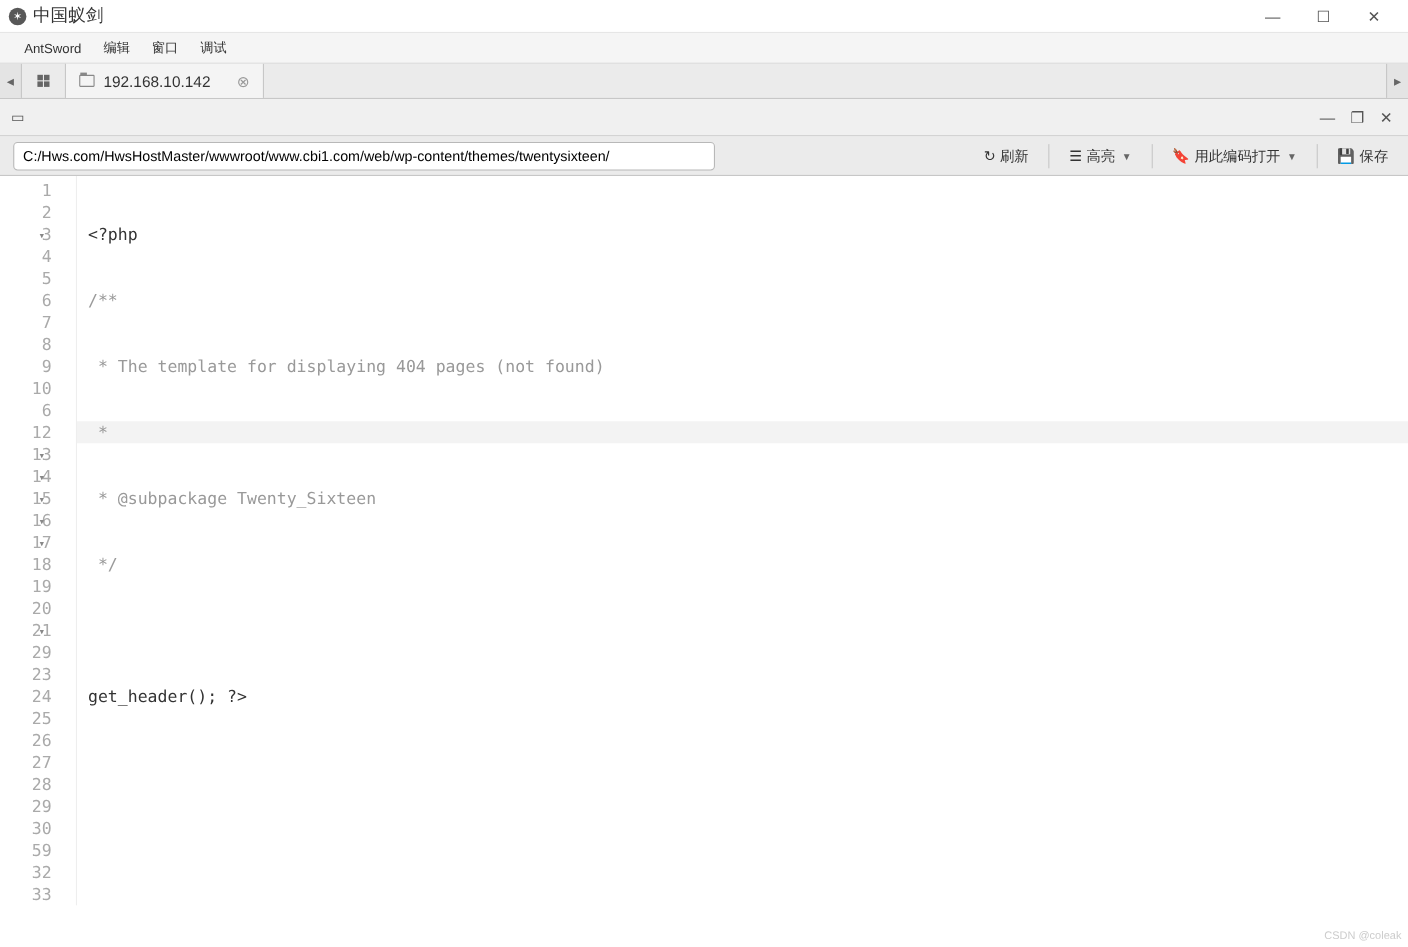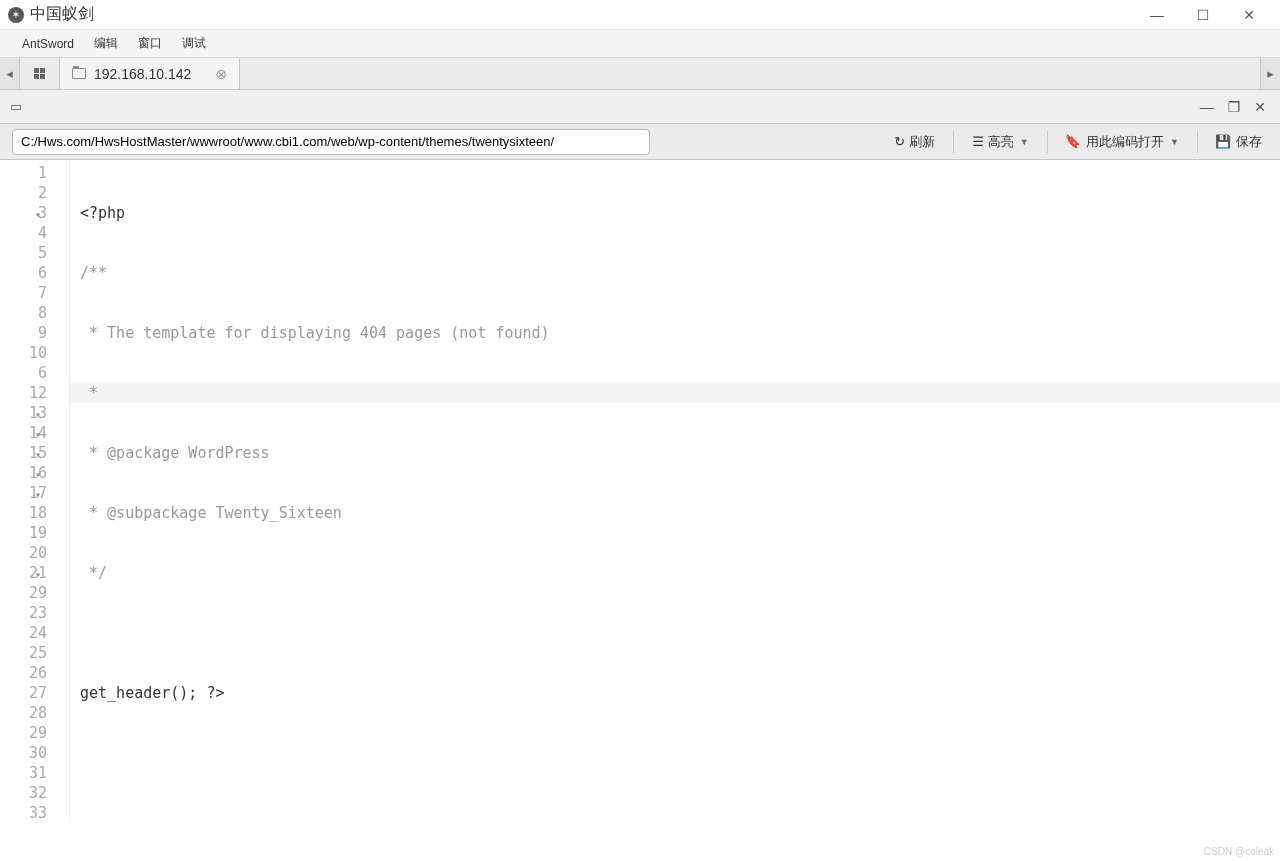--- a/index.html
+++ b/index.html
@@ -144,30 +144,29 @@
       <div class="row">21<span class="fold">▾</span></div>
       <div class="row">29</div>
       <div class="row">23</div>
       <div class="row">24</div>
       <div class="row">25</div>
       <div class="row">26</div>
       <div class="row">27</div>
       <div class="row">28</div>
       <div class="row">29</div>
       <div class="row">30</div>
-      <div class="row">31</div>
+      <div class="row">59</div>
       <div class="row">32</div>
       <div class="row">33</div>
     </div>
   <div class="code">
     <div class="row"><span class="php">&lt;?php</span></div>
     <div class="row"><span class="cmt">/**</span></div>
     <div class="row"><span class="cmt"> * The template for displaying 404 pages (not found)</span></div>
     <div class="row cursor-row"><span class="cmt"> *</span></div>
-    <div class="row"><span class="cmt"> * @package WordPress</span></div>
     <div class="row"><span class="cmt"> * @subpackage Twenty_Sixteen</span></div>
     <div class="row"><span class="cmt"> */</span></div>
     <div class="row"><span></span></div>
     <div class="row"><span>get_header(); ?&gt;</span></div>
     
     
     
     
     
     

